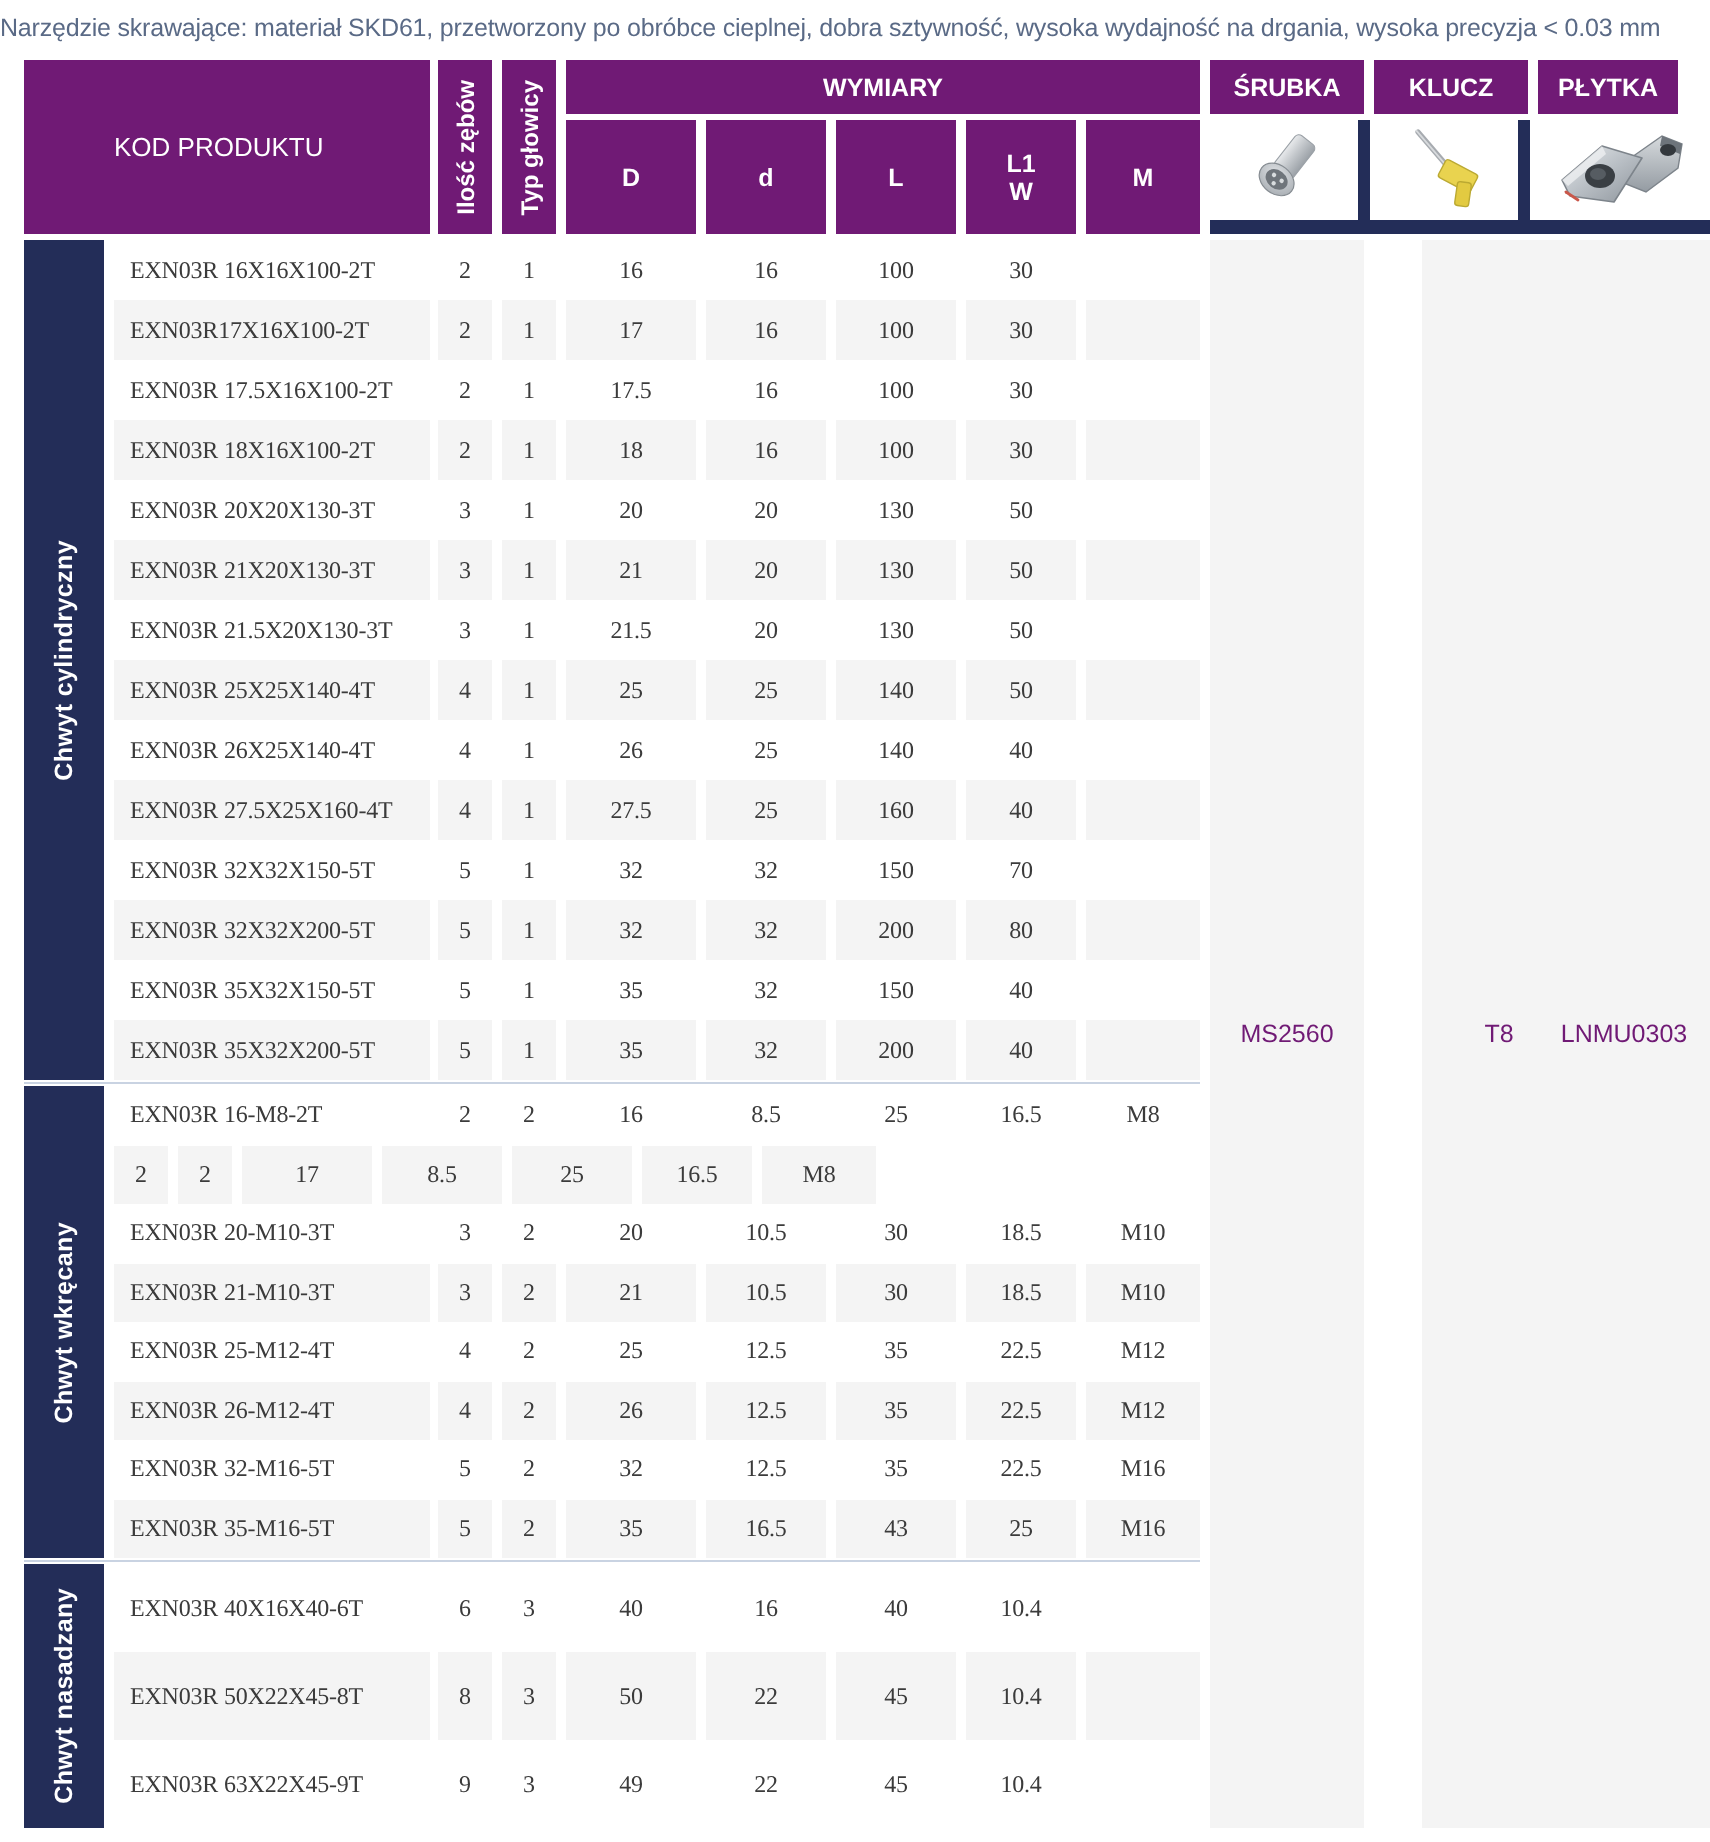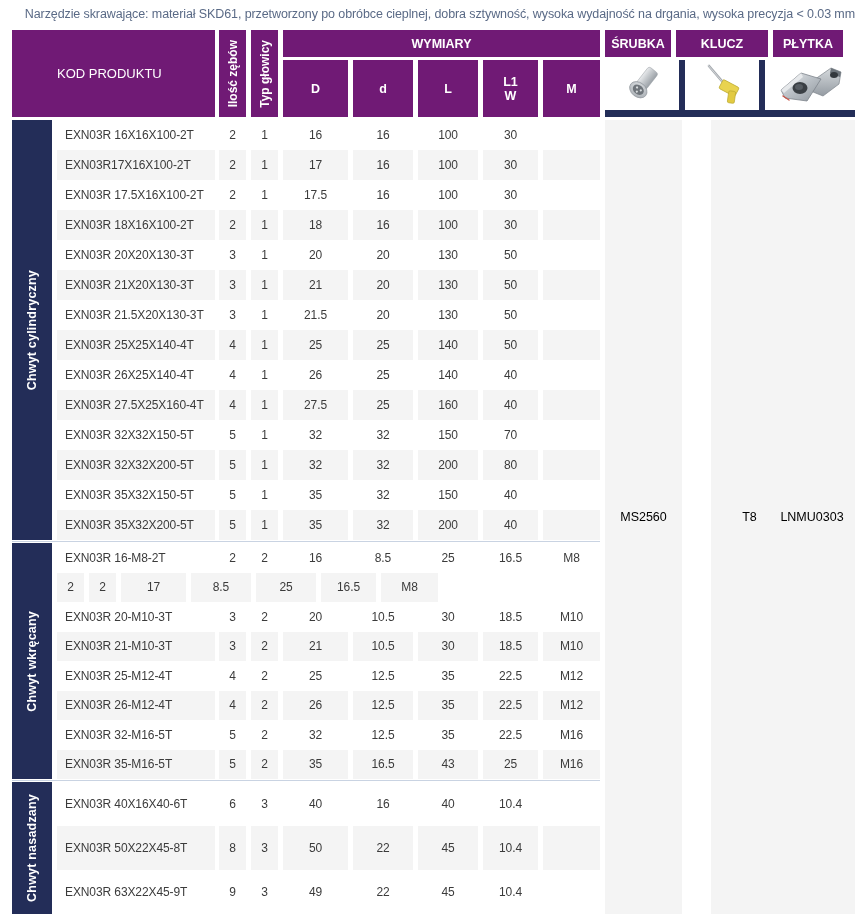--- a/index.html
+++ b/index.html
@@ -2,21 +2,21 @@
 <html><head>
 <meta charset="utf-8">
 <style>
   html,body{margin:0;padding:0;}
   body{
     width:855px;height:921px;overflow:hidden;background:#fff;
     font-family:"Liberation Sans","DejaVu Sans",sans-serif;
     -webkit-font-smoothing:antialiased;
   }
   .desc{
-    margin-top:7px;width:855px;text-align:right;
+    margin-top:7px;width:855px;text-align:left;
     font-size:12.5px;letter-spacing:-0.1px;color:#5a6a86;
   }
   
   .tbl{position:relative;margin:9px 0 0 12px;width:843px;height:884px;}
   .navy{background:#701a75;color:#fff;}
   
   .hdr{display:flex;height:87px;}
   .h-kod{width:203px;display:flex;align-items:center;padding-left:45px;box-sizing:border-box;
          font-weight:normal;font-size:13px;margin-right:4px;}
   .h-rot{width:27px;margin-right:5px;display:flex;align-items:center;justify-content:center;}
@@ -28,49 +28,49 @@
   .h-dims-sub .dcell{display:flex;align-items:center;justify-content:center;
                      font-weight:bold;font-size:12.5px;margin-right:5px;
                      white-space:pre-line;text-align:center;line-height:14px;}
   .h-dims-sub .dcell:last-child{margin-right:0;}
   .w-D{width:65px;} .w-d{width:60px;} .w-L{width:60px;} .w-L1{width:55px;} .w-M{width:57px;}
   .h-right{width:250px;display:flex;flex-direction:column;}
   .h-right-band{height:27px;display:flex;margin-bottom:3px;}
   .h-right-band .bcell{display:flex;align-items:center;justify-content:center;
                        font-weight:bold;font-size:12.5px;margin-right:5px;}
   .h-right-band .bcell:last-child{margin-right:0;}
-  .w-s1{width:66px;} .w-s2{width:92px;} .w-s3{width:70px;}
+  .w-s1{width:77px;} .w-s2{width:77px;} .w-s3{width:70px;}
   .h-icons{height:57px;background:#232d58;display:flex;padding-bottom:7px;box-sizing:border-box;}
   .icon-box{background:#fff;display:flex;align-items:center;justify-content:center;}
   .ib1{width:74px;} .sep{width:6px;background:#232d58;} .ib2{width:74px;} .ib3{width:90px;}
   
   .tbody{margin-top:3px;}
   .group{display:flex;position:relative;}
   .group.g-0,.group.g-1{margin-bottom:3px;}
   .group.g-0::after,.group.g-1::after{
     content:"";position:absolute;left:0;bottom:-2px;width:588px;height:1px;background:#c9d3e2;}
   .group-label{width:40px;margin-right:5px;background:#232d58;color:#fff;
                display:flex;align-items:center;justify-content:center;}
   .group-label span{writing-mode:vertical-rl;transform:rotate(180deg);
                     font-weight:bold;font-size:12.5px;white-space:nowrap;letter-spacing:0.2px;}
   .rows{display:flex;flex-direction:column;width:543px;}
-  .row{display:flex;}
+  .row{display:flex;font-family:Liberation Serif, serif;}
   .g-0 .row{height:30px;} .g-1 .row{height:29.5px;} .g-2 .row{height:44px;}
   .cell{display:flex;align-items:center;justify-content:center;
         font-size:12px;color:#3b3b3b;letter-spacing:-0.1px;}
   .row:nth-child(even) .cell{background:#f4f4f4;}
   .c0{width:158px;margin-right:4px;justify-content:flex-start;padding-left:8px;box-sizing:border-box;}
   .c1{width:27px;margin-right:5px;} .c2{width:27px;margin-right:5px;}
   .c3{width:65px;margin-right:5px;} .c4{width:60px;margin-right:5px;}
   .c5{width:60px;margin-right:5px;} .c6{width:55px;margin-right:5px;}
   .c7{width:57px;}
   
   .merged{position:absolute;top:90px;height:794px;background:#f4f4f4;
           display:flex;align-items:center;justify-content:center;
-          font-size:12.5px;color:#000000;}
+          font-size:12.5px;color:#701a75;}
   .m-screw{left:593px;width:77px;}
   .m-key{left:699px;width:77px;}
   .m-insert{left:757px;width:86px;}
 </style>
 </head>
 <body>
 
 <div class="desc">Narzędzie skrawające: materiał SKD61, przetworzony po obróbce cieplnej, dobra sztywność, wysoka wydajność na drgania, wysoka precyzja &lt; 0.03 mm</div>
 
 <div class="tbl">

